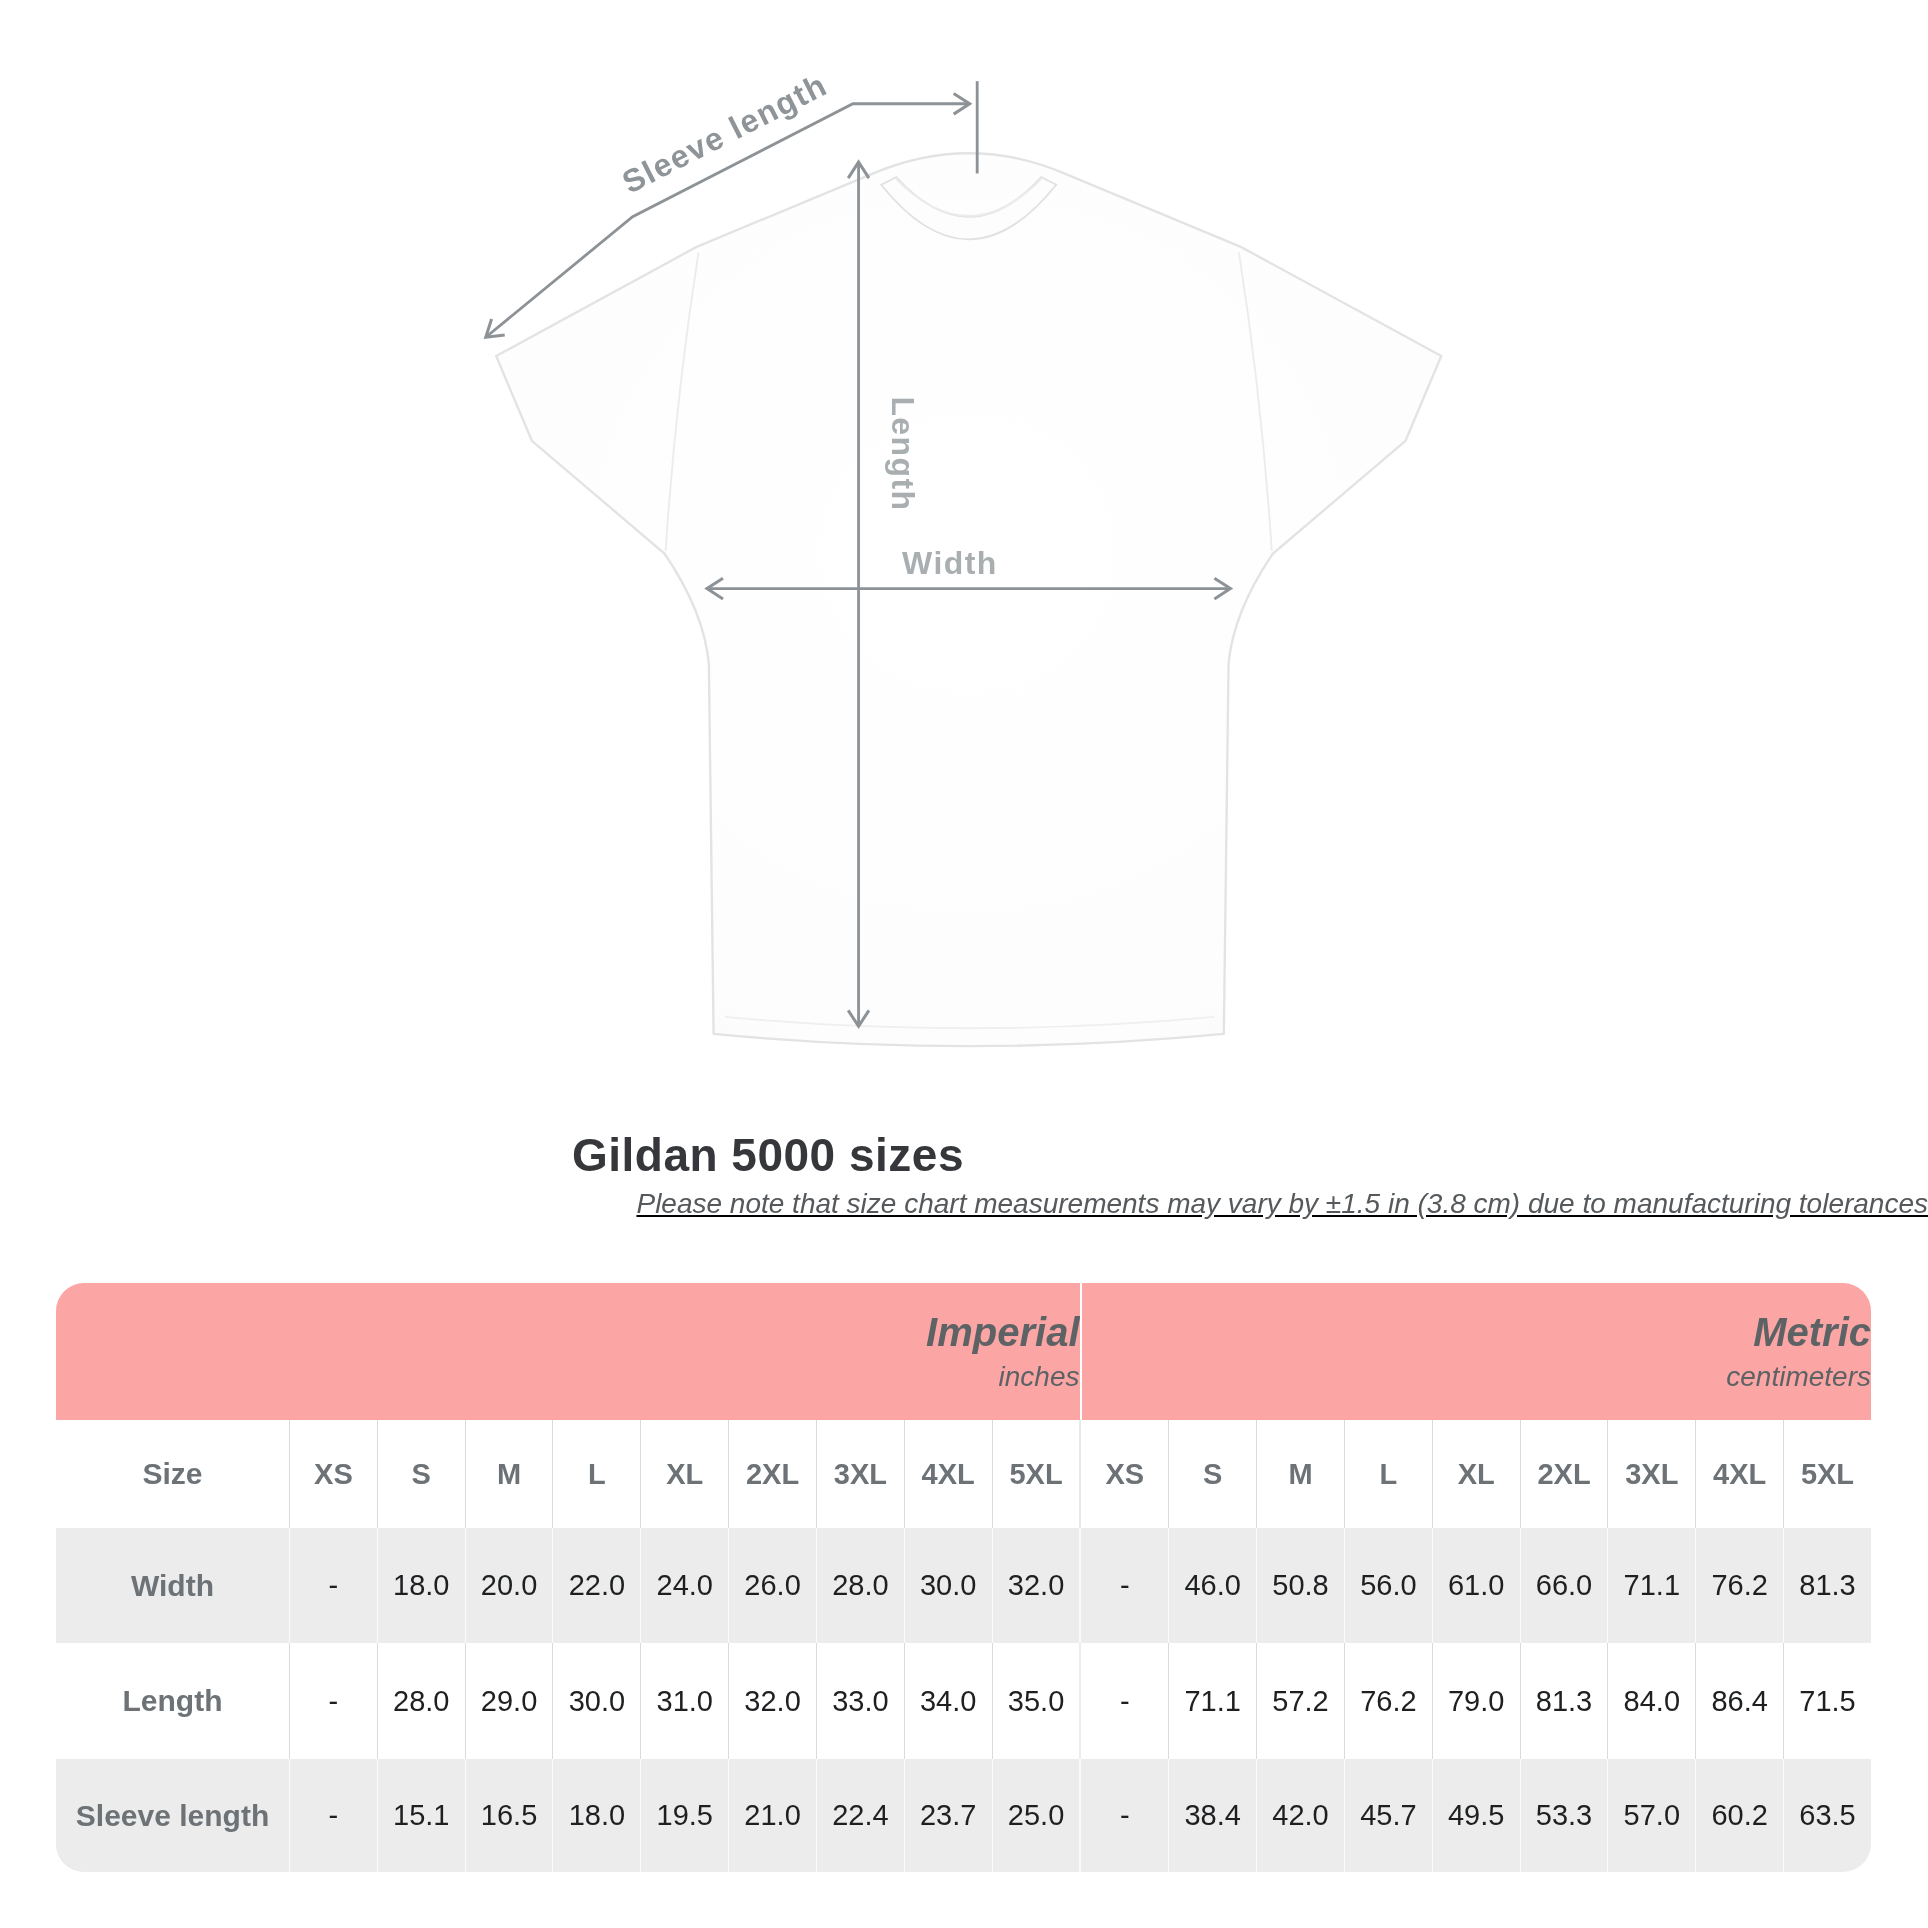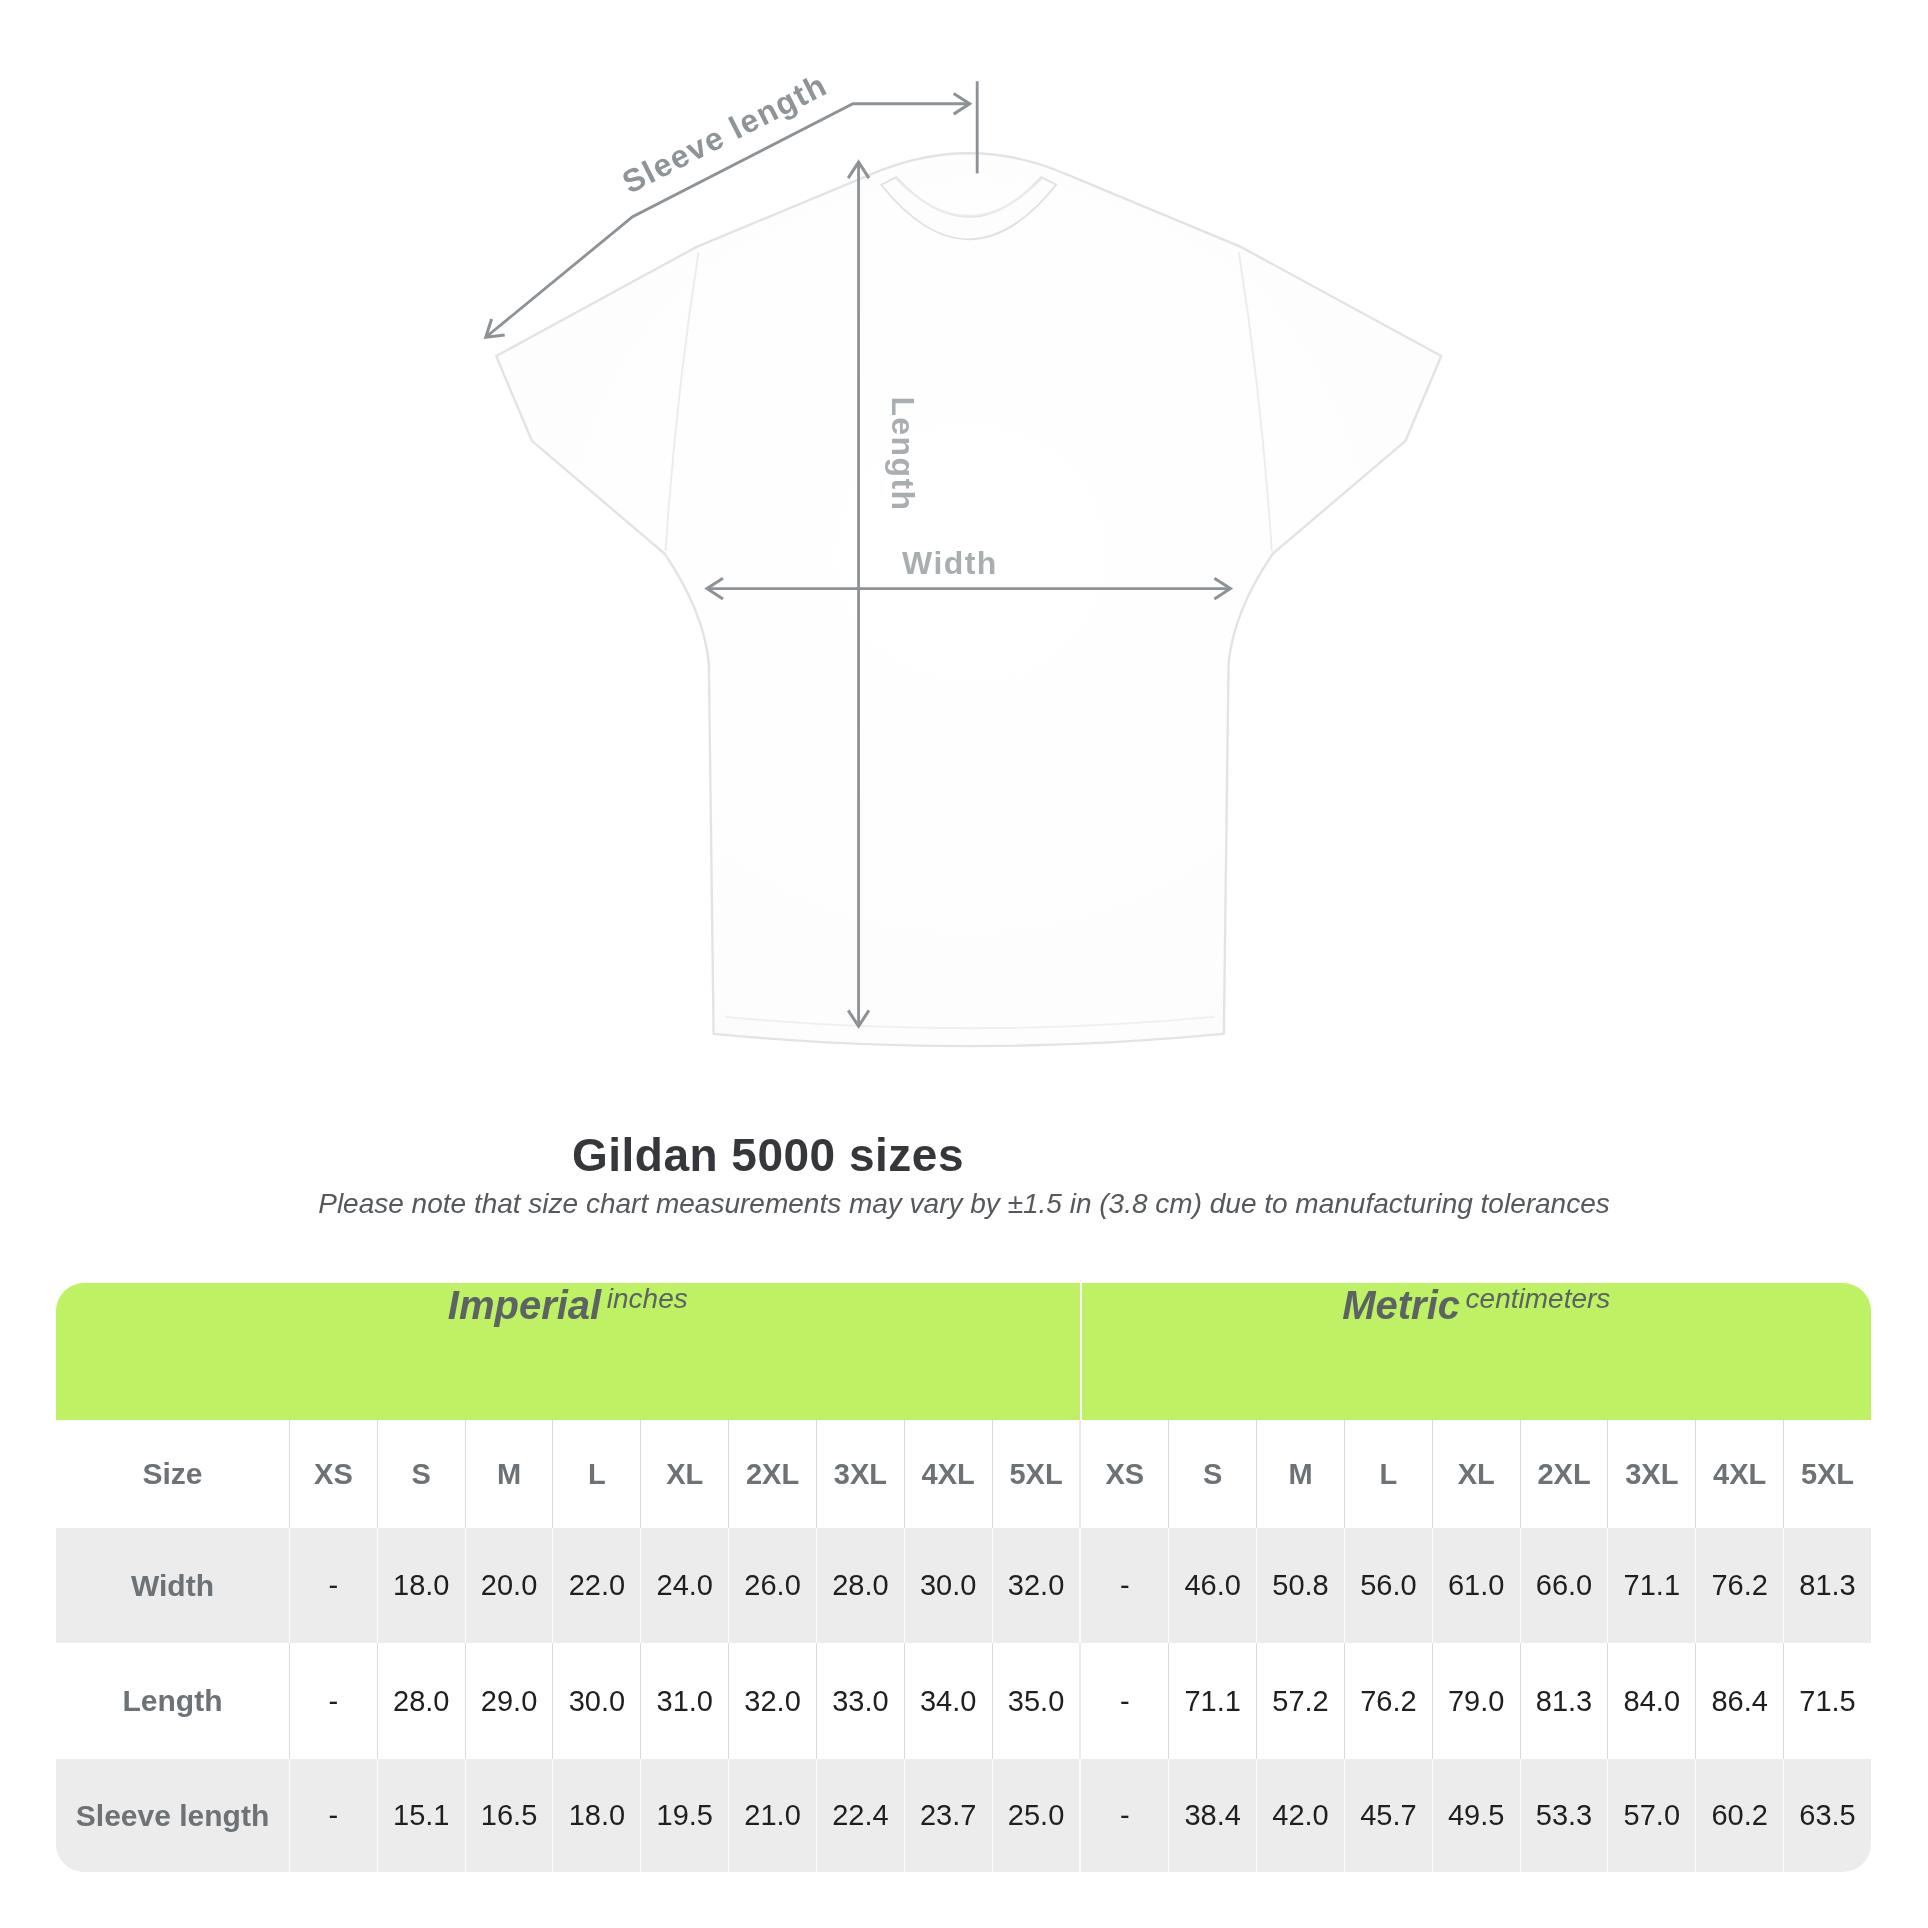--- a/index.html
+++ b/index.html
@@ -8,30 +8,30 @@
     width: 1928px; height: 1928px; position: relative; overflow: hidden;
     font-family: "Liberation Sans", sans-serif;
   }
 
   
   #shirt-svg { position: absolute; left: 0; top: 0; width: 1928px; height: 1116px; }
 
   
   .title-wrap { position: absolute; left: 0; top: 1128px; width: 1536px; text-align: center; }
   .page-title { font-size: 46px; font-weight: bold; color: #35373a; letter-spacing: 0.5px; }
-  .subtitle-wrap { position: absolute; left: 0; top: 1188px; width: 1928px; text-align: center; }
+  .subtitle-wrap { position: absolute; left: 0; top: 1188px; width: 1928px; text-align: right; text-decoration: underline; }
   .page-subtitle { font-size: 28px; font-style: italic; color: #55595c; }
 
   
   .size-table { position: absolute; left: 56px; top: 1283px; width: 1815px; }
 
   .unit-band { display: flex; height: 137px; }
   .unit-cell {
-    background: #bef264; display: flex; 
-    align-items: flex-start; justify-content: center; gap: 5.6px;
+    background: #fca5a5; display: flex; flex-direction: column;
+    align-items: flex-end; justify-content: center; gap: 5.6px;
   }
   .unit-imperial { flex: 0 0 calc(50% + 116px); border-top-left-radius: 28px; }
   .unit-metric   { flex: 1; border-left: 2.8px solid #ffffff; border-top-right-radius: 28px; }
   .unit-name { font-size: 40px; font-weight: bold; font-style: italic; color: #5d6265; }
   .unit-sub  { font-size: 28px; font-style: italic; color: #5d6265; }
 
   .t-row { display: flex; width: 100%; }
   .t-row .label-col {
     flex: 0 0 233px; display: flex; align-items: center; justify-content: center;
     font-weight: bold; font-size: 30px; color: #6d7276;

